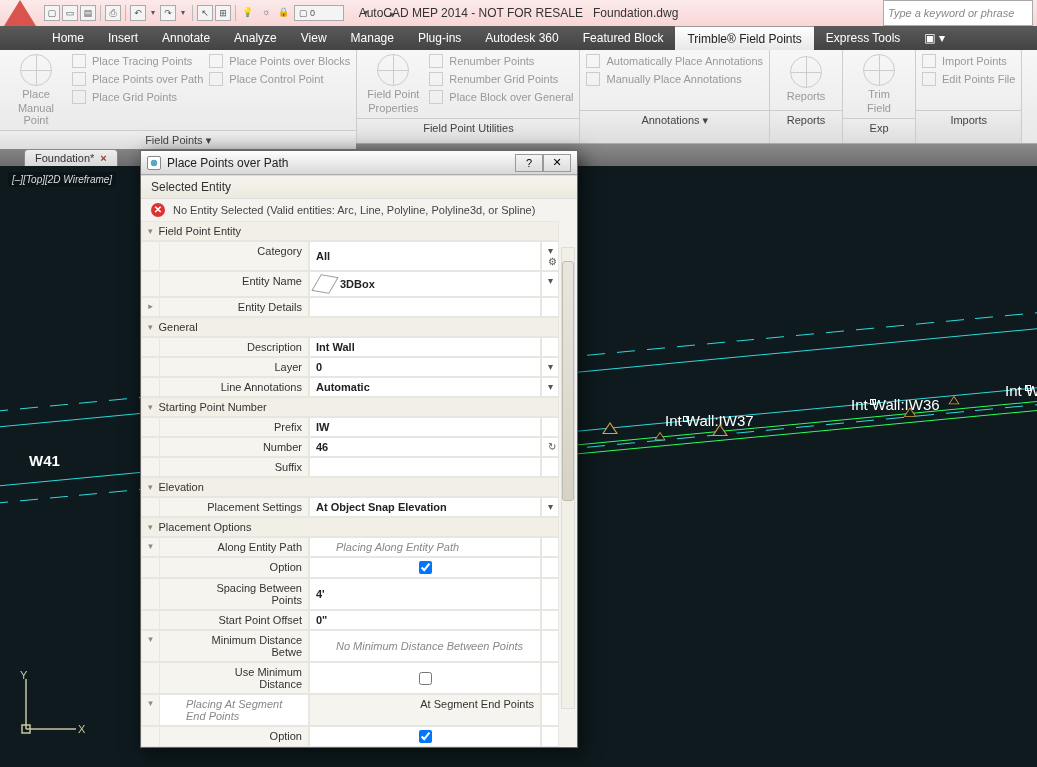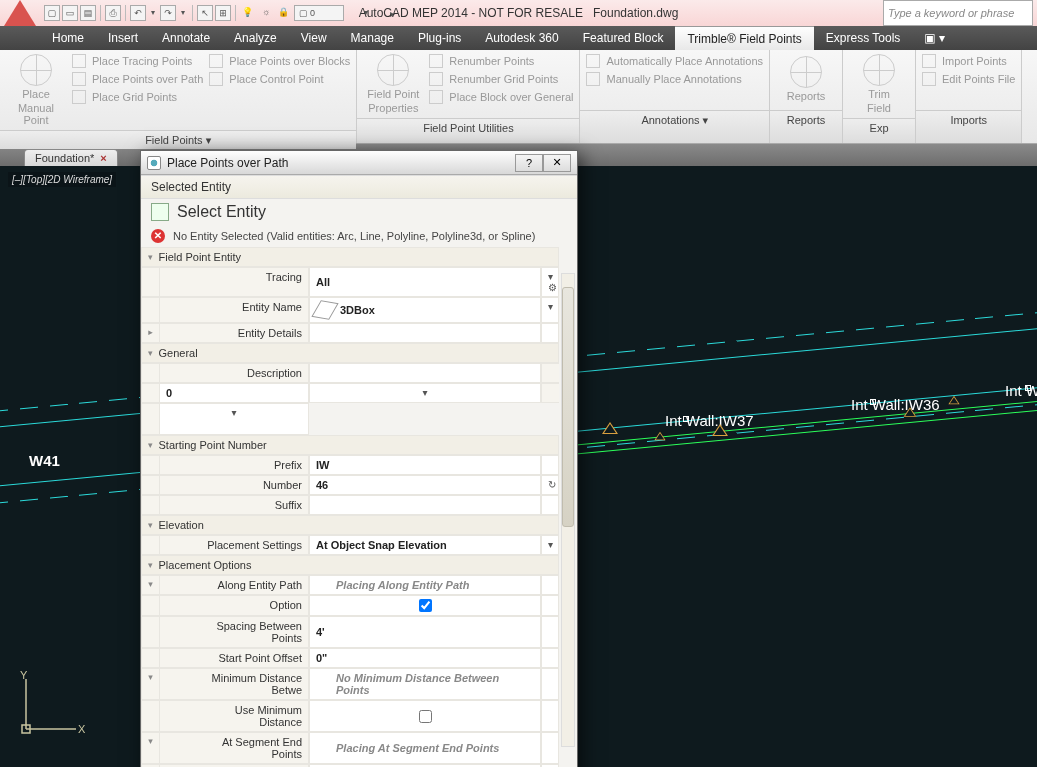--- a/index.html
+++ b/index.html
@@ -69,21 +69,21 @@
 .err-row { display:flex; align-items:center; gap:8px; padding:4px 10px; color:#444; font-size:11px;}
 .err-row .erric { width:14px; height:14px; background:#d33; border-radius:50%; color:#fff; font-size:10px; text-align:center; line-height:14px; font-weight:bold;}
 
 .grid { display:grid; grid-template-columns: 18px 150px 1fr 18px; font-size:11px;}
 .gcell { border:1px solid #e8e6e0; padding:3px 6px; background:#fff;}
 .gcell.lbl { background:#f6f4ee; text-align:right; color:#333;}
 .gcell.ind { background:#f6f4ee; text-align:center; color:#888; font-size:9px; border-right:none;}
 .gcell.sec { grid-column: 1 / span 4; background:#f2efe6; font-size:11px; color:#333; display:flex; align-items:center; gap:6px; padding:3px 6px;}
 .gcell.sec .tw { font-size:9px; color:#888;}
 .gcell.val { background:#fff; font-weight:600; color:#222; display:flex; align-items:center; gap:6px;}
-.gcell.val.ro { color:#888; font-weight:700; font-style:italic;padding-left:26px;}
+.gcell.val.ro { color:#888; font-weight:400; font-style:italic;padding-left:26px;}
 .gcell.ext { background:#fff; text-align:center; font-size:10px; color:#555;}
 .gcell input[type=checkbox]{ margin:auto;}
 .sub1 .gcell.lbl { padding-left: 22px; text-align:right;}
 .sub2 .gcell.lbl { padding-left: 38px; text-align:right;}
 .scroll-gutter { position:absolute; right:2px; top:26px; bottom:38px; width:14px; background:#f2efe6; border:1px solid #ddd;}
 .scroll-thumb { position:absolute; right:3px; top:40px; width:12px; height:240px; background:linear-gradient(#e8e6de,#d6d2c4); border:1px solid #c0bcae; border-radius:3px;}
 .grid-wrap{position:relative; padding-right:18px;}
 
 .entity-icon{width:18px;height:18px;display:inline-block;border:1px solid #999;transform:rotate(10deg) skewX(-20deg);}
 </style>
@@ -294,54 +294,52 @@
     <span>Place Points over Path</span>
     <div class="dlg-ctrls">
       <button>?</button>
       <button>✕</button>
     </div>
   </div>
   <div class="dlg-body">
     <div class="sec-head">
       <span>Selected Entity</span>
     </div>
-    <div class="sel-row">
-      <span class="selic"></span>
-      <span style="color:#333;">Select Entity</span>
-    </div>
     <div class="err-row">
       <span class="erric">✕</span>
       <span>No Entity Selected (Valid entities: Arc, Line, Polyline, Polyline3d, or Spline)</span>
     </div>
 
     <div class="grid-wrap">
       <div class="grid sub1 sub2" id="prop-grid">
           <div class="gcell sec"><span class="tw">▾</span> Field Point Entity</div>
           <div class="gcell ind"></div>
-          <div class="gcell lbl">Tracing</div>
+          <div class="gcell lbl">Category</div>
           <div class="gcell val ">All</div>
           <div class="gcell ext">▾ ⚙</div>
           <div class="gcell ind"></div>
           <div class="gcell lbl">Entity Name</div>
           <div class="gcell val "><span class="entity-icon"></span> 3DBox</div>
           <div class="gcell ext">▾</div>
           <div class="gcell ind">▸</div>
           <div class="gcell lbl">Entity Details</div>
           <div class="gcell val "></div>
           <div class="gcell ext"></div>
           <div class="gcell sec"><span class="tw">▾</span> General</div>
           <div class="gcell ind"></div>
           <div class="gcell lbl">Description</div>
+          <div class="gcell val ">Int Wall</div>
           <div class="gcell ext"></div>
           <div class="gcell ind"></div>
           <div class="gcell lbl">Layer</div>
           <div class="gcell val ">0</div>
           <div class="gcell ext">▾</div>
           <div class="gcell ind"></div>
           <div class="gcell lbl">Line Annotations</div>
+          <div class="gcell val ">Automatic</div>
           <div class="gcell ext">▾</div>
           <div class="gcell sec"><span class="tw">▾</span> Starting Point Number</div>
           <div class="gcell ind"></div>
           <div class="gcell lbl">Prefix</div>
           <div class="gcell val ">IW</div>
           <div class="gcell ext"></div>
           <div class="gcell ind"></div>
           <div class="gcell lbl">Number</div>
           <div class="gcell val ">46</div>
           <div class="gcell ext">↻</div>
@@ -377,22 +375,22 @@
           <div class="gcell lbl">Minimum Distance Betwe</div>
           <div class="gcell val ro">No Minimum Distance Between Points</div>
           <div class="gcell ext"></div>
           <div class="gcell ind"></div>
           <div class="gcell lbl">Use Minimum Distance</div>
           <div class="gcell val" style="text-align: center;">
             <input type="checkbox" style="margin: auto; display: block;">
           </div>
           <div class="gcell ext"></div>
           <div class="gcell ind">▾</div>
+          <div class="gcell val ro">Placing At Segment End Points</div>
           <div class="gcell lbl">At Segment End Points</div>
-          <div class="gcell val ro">Placing At Segment End Points</div>
           <div class="gcell ext"></div>
           <div class="gcell ind"></div>
           <div class="gcell lbl">Option</div>
           <div class="gcell val" style="text-align: center;">
             <input type="checkbox" checked="" style="margin: auto; display: block;">
           </div>
           <div class="gcell ext"></div>
         </div>
       <div class="scroll-gutter"></div>
       <div class="scroll-thumb"></div>

